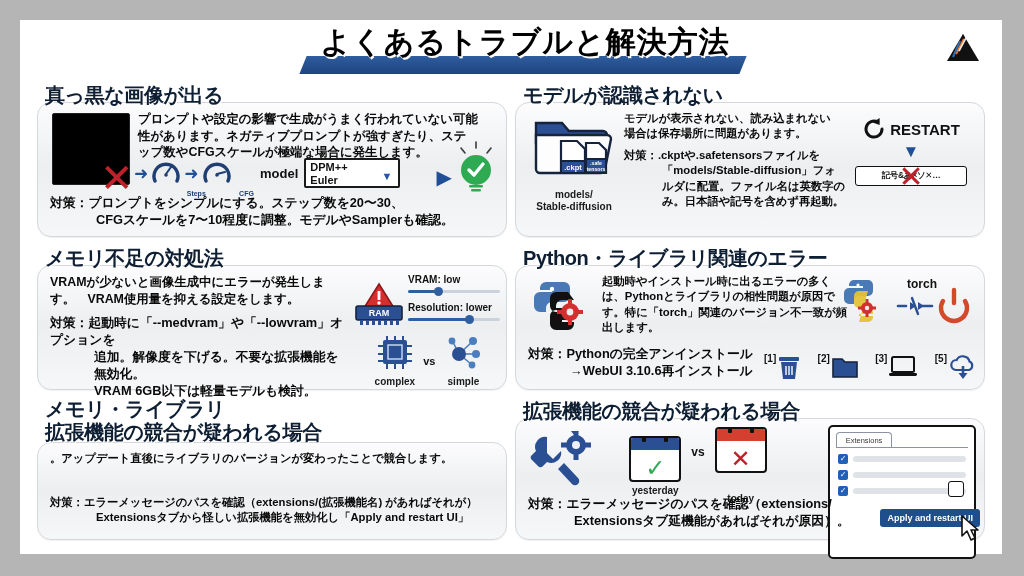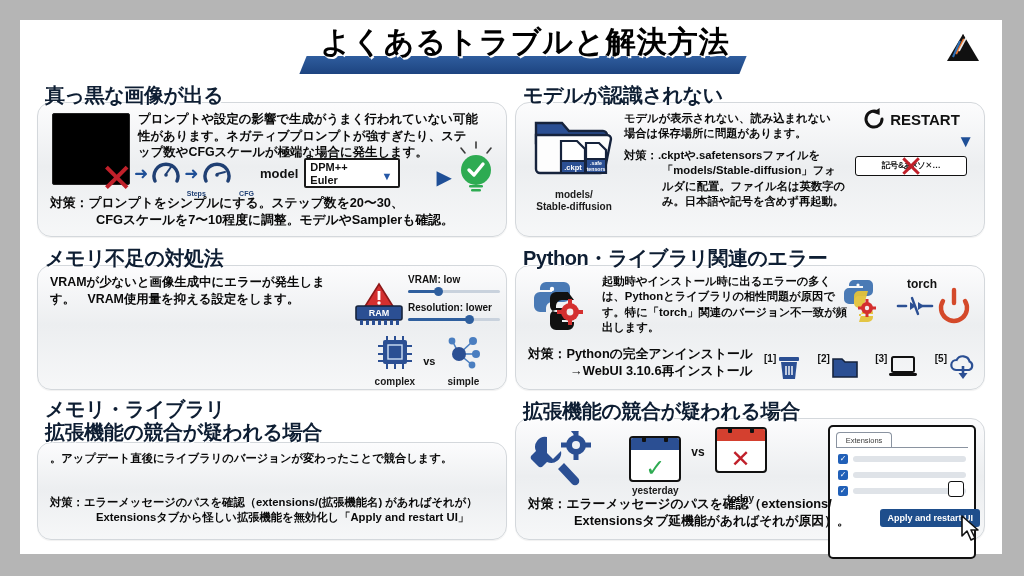--- a/index.html
+++ b/index.html
@@ -104,21 +104,21 @@
     width: 96px; height: 30px; border: 2px solid #1a1a1a; border-radius: 2px;
     background: #fff; position: relative; padding: 1px 4px;
   }
   #p1-select .v1, #p1-select .v2 { font-size: 11px; font-weight: bold; color: #111; line-height: 13px; }
   #p1-select .caret { position: absolute; right: 6px; bottom: 4px; color: #2558a6; font-size: 11px; }
   #p1-play { position: absolute; right: 54px; top: 62px; color: #1f4f97; font-size: 20px; }
   #p1-bulb { position: absolute; right: 8px; top: 38px; width: 44px; height: 56px; }
 
   
   #p2-folder { position: absolute; left: 10px; top: 8px; width: 96px; }
-  #p2-restart { position: absolute; right: 10px; top: 4px; width: 126px; text-align: right; }
+  #p2-restart { position: absolute; right: 10px; top: 14px; width: 126px; text-align: center; }
   #p2-restart .rs { display: flex; align-items: center; justify-content: center; gap: 4px; font-size: 15px; font-weight: bold; color: #111; }
   #p2-badbox {
     margin: 6px auto 0; width: 112px; height: 20px; border: 1px solid #111; border-radius: 3px;
     background: #fff; position: relative; font-size: 8.5px; font-weight: bold;
     display: flex; align-items: center; justify-content: center; letter-spacing: -0.3px; color:#111;
   }
 
   
   #p3-ram { position: absolute; left: 312px; top: 16px; width: 58px; text-align: center; }
   #p3-sliders { position: absolute; left: 370px; top: 8px; width: 92px; }
@@ -297,20 +297,25 @@
         </div>
       </div>
     </div>
 
     <div class="panel">
       <div class="panel-head">メモリ不足の対処法</div>
       <div class="panel-body">
 
         <div class="desc" style="left:12px; top:8px; width:290px;">VRAMが少ないと画像生成中にエラーが発生します。　VRAM使用量を抑える設定をします。</div>
 
+        <div class="fix" style="left:12px; top:48px; width:300px;">
+          <div>対策：起動時に「--medvram」や「--lowvram」オプションを</div>
+          <div style="padding-left:44px;">追加。解像度を下げる。不要な拡張機能を無効化。</div>
+          <div style="padding-left:44px;">VRAM 6GB以下は軽量モデルも検討。</div>
+        </div>
 
         <div id="p3-sliders">
           <div class="slider-lbl">VRAM: low</div>
           <div class="slider">
             <span class="track"></span>
             <span class="fill" style="width:30%"></span>
             <span class="knob" style="left:28%"></span>
           </div>
           <div class="slider-lbl">Resolution: lower</div>
           <div class="slider">

